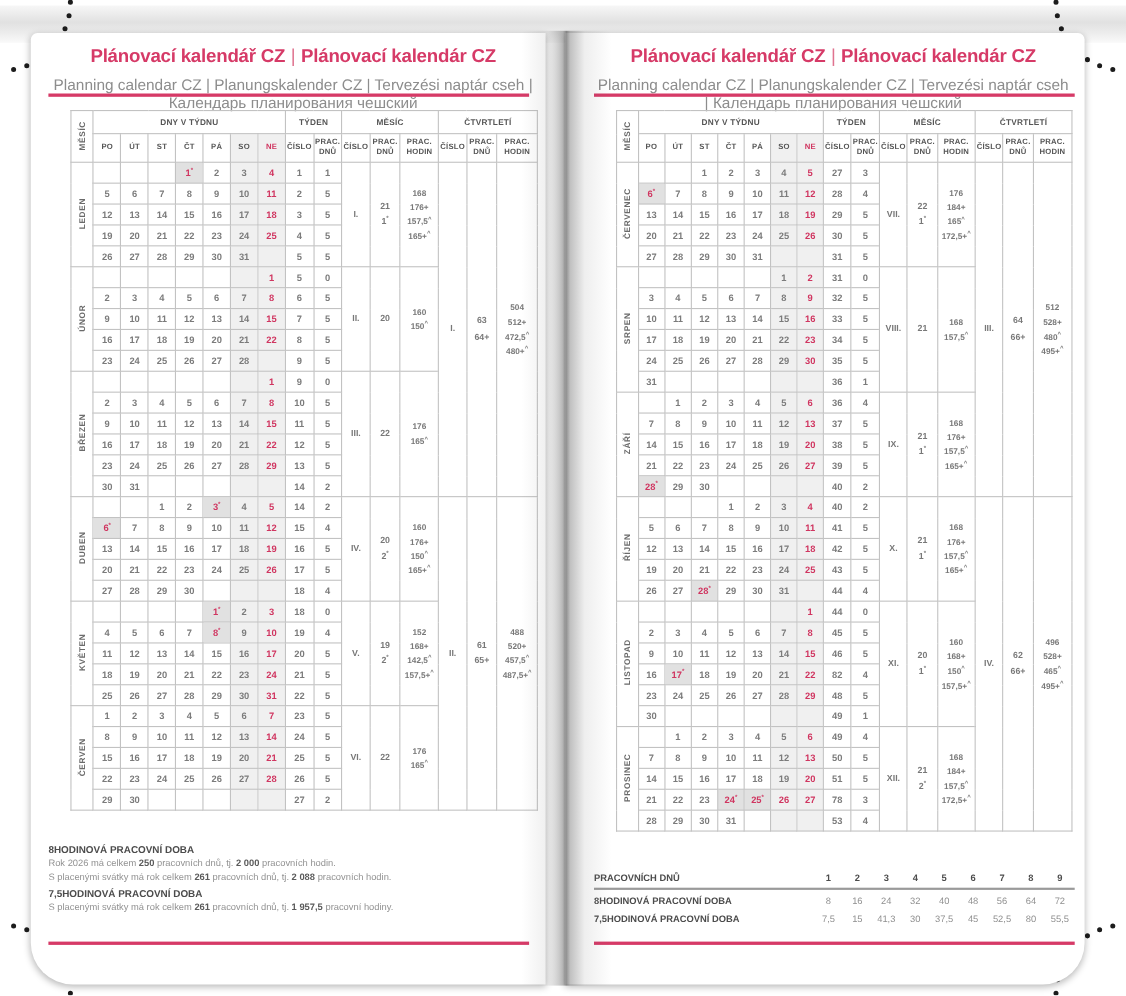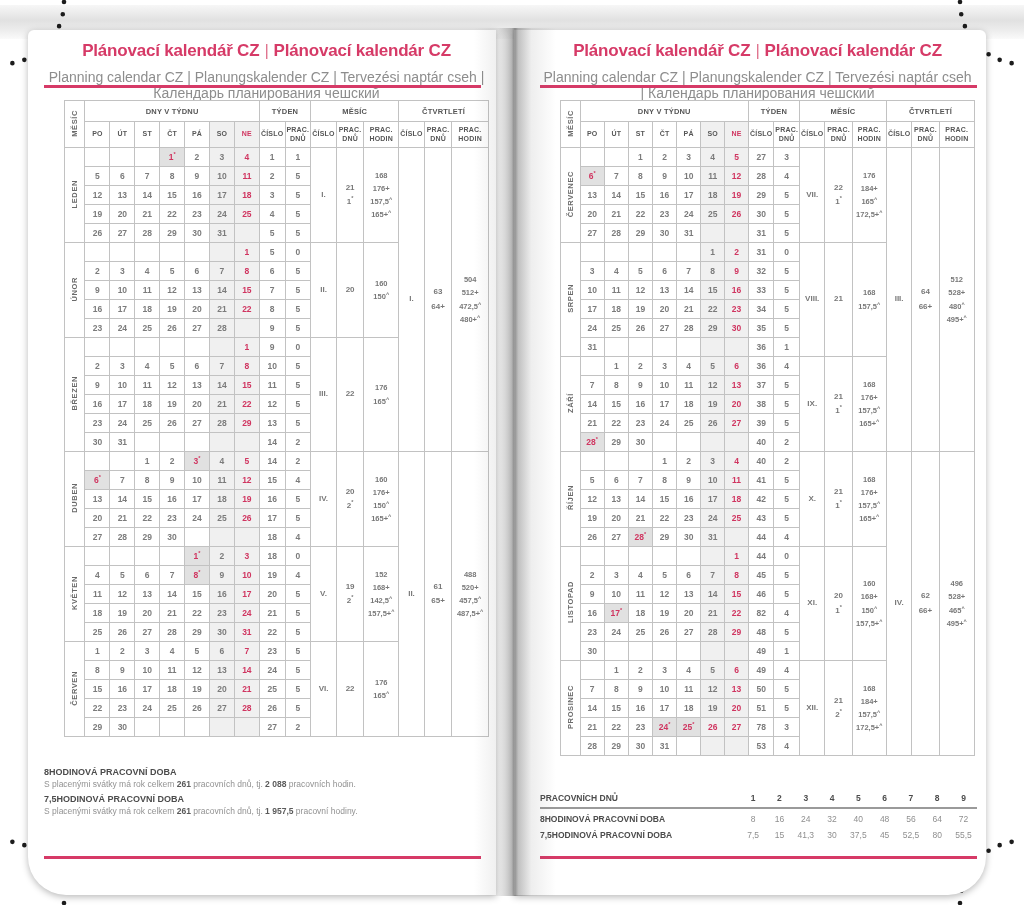--- a/index.html
+++ b/index.html
@@ -558,20 +558,21 @@
               <td class="sat"></td>
               <td class="sun"></td>
               <td>27</td>
               <td>2</td>
             </tr>
           </tbody>
         </table>
       </div>
     <div class="p-foot" id="foot-left">
         <div class="fh">8HODINOVÁ PRACOVNÍ DOBA</div>
+        <div class="fl"><span>Rok 2026 má celkem </span><span class="b">250</span><span> pracovních dnů, tj. </span><span class="b">2 000</span><span> pracovních hodin.</span></div>
         <div class="fl"><span>S placenými svátky má rok celkem </span><span class="b">261</span><span> pracovních dnů, tj. </span><span class="b">2 088</span><span> pracovních hodin.</span></div>
         <div class="fh f2">7,5HODINOVÁ PRACOVNÍ DOBA</div>
         <div class="fl"><span>S placenými svátky má rok celkem </span><span class="b">261</span><span> pracovních dnů, tj. </span><span class="b">1 957,5</span><span> pracovní hodiny.</span></div>
       </div>
     <div class="p-botrule"></div>
   </div>
 </div>
 
 <div class="page right">
   <div class="p-inner">

